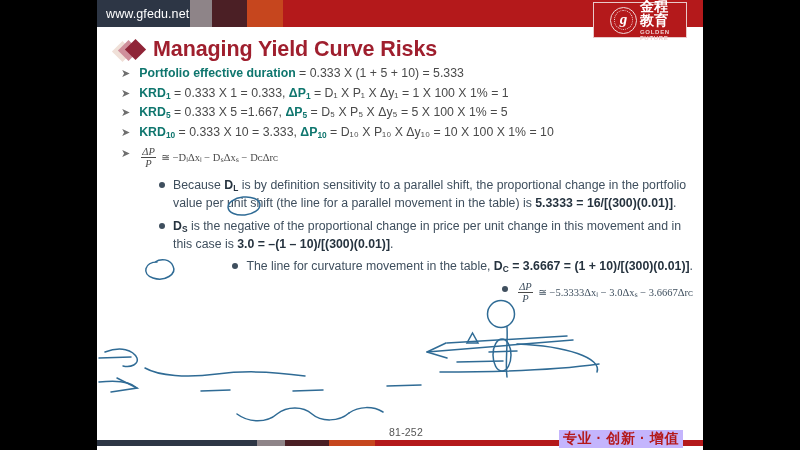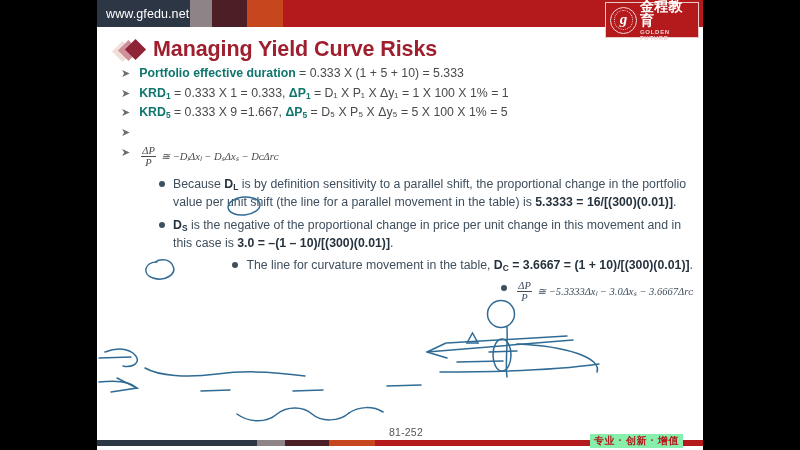--- a/index.html
+++ b/index.html
@@ -25,23 +25,23 @@
     display: flex; align-items: center; padding-left: 9px;
   }
   .url-text { color: #ffffff; font-size: 12.5px; letter-spacing: .1px; white-space: nowrap; }
   .seg-gray   { background: #8e8488; flex: 0 0 22px; }
   .seg-maroon { background: #4b1f25; flex: 0 0 35px; }
   .seg-orange { background: #c6461e; flex: 0 0 36px; }
   .seg-red    { background: #b4191b; flex: 1 1 auto; }
 
   
   .logo-box {
-    position: absolute; right: 4px; top: 2px; width: 94px; height: 36px;
+    position: absolute; right: 16px; top: 2px; width: 94px; height: 36px;
     background: #b4191b; border: 1px solid #e9c9c9;
-    display: flex; align-items: center; gap: 3px; padding: 2px 4px;
+    display: flex; align-items: center; gap: 3px; padding: 2px 16px;
   }
   .logo-seal {
     width: 27px; height: 27px; border-radius: 50%;
     background: #b4191b; border: 1.4px solid #f0d8d8;
     position: relative; flex: 0 0 27px;
   }
   .logo-seal::after {
     content: "g"; position: absolute; left: 0; right: 0; top: 50%;
     transform: translateY(-52%);
     text-align: center; color: #ffffff; font-size: 15px;
@@ -80,21 +80,21 @@
   .arrow-mark { color: #6f6f6f; font-size: 11px; flex: 0 0 9px; line-height: 1.3; }
   .arrow-line b { color: #0f766e; font-weight: bold; }
   sub { font-size: 8.4px; vertical-align: -2px; }
 
   
   .frac { display: inline-flex; flex-direction: column; vertical-align: middle;
           text-align: center; font-family: "Liberation Serif", serif;
           font-style: italic; font-size: 10.5px; line-height: 1.05; margin: 0 2px; }
   .frac .num { border-bottom: 1px solid #4a4a4a; padding: 0 1px; }
   .frac .den { padding: 0 1px; }
-  .mathtxt { font-family: "Liberation Serif", serif; font-style: italic; font-size: 10.5px; }
+  .mathtxt { font-family: "Liberation Serif", serif; font-size: 10.5px; }
 
   
   .bullet-line {
     display: flex; align-items: flex-start; gap: 8px;
     margin: 0 0 5px 34px; font-size: 12.3px; line-height: 1.42; color: #3f4f5e; justify-content: flex-end;
   }
   .dot {
     flex: 0 0 6px; width: 6px; height: 6px; border-radius: 50%;
     background: #3f4f5e; margin-top: 5px;
   }
@@ -112,22 +112,22 @@
   }
   .foot-bands { display: flex; height: 6px; width: 100%; position: absolute; bottom: 4px; }
   .fb { height: 100%; }
   .fb-navy   { background: #2d3645; flex: 0 0 160px; }
   .fb-gray   { background: #8e8488; flex: 0 0 28px; }
   .fb-maroon { background: #4b1f25; flex: 0 0 44px; }
   .fb-orange { background: #c6461e; flex: 0 0 46px; }
   .fb-red    { background: #b4191b; flex: 1 1 auto; }
   .tagline {
     position: absolute; right: 20px; bottom: 2px;
-    color: #b4191b; font-size: 10px; font-weight: bold; letter-spacing: .6px;
-    background: #86efac; padding: 0 4px;
+    color: #b4191b; font-size: 14px; font-weight: bold; letter-spacing: .6px;
+    background: #c4b5fd; padding: 0 4px;
   }
 </style>
 </head>
 <body>
 
 <div id="screen">
   <div id="slide">
 
     <div class="topbar">
       <div class="seg url-seg">
@@ -163,25 +163,26 @@
         <span><b>Portfolio effective duration</b><span> = 0.333 X (1 + 5 + 10) = 5.333</span></span>
       </div>
 
       <div class="arrow-line">
         <span class="arrow-mark">➤</span>
         <span><b>KRD</b><b><sub>1</sub></b><span> = 0.333 X 1 = 0.333, </span><b>ΔP</b><b><sub>1</sub></b><span> = D₁ X P₁ X Δy₁ = 1 X 100 X 1% = 1</span></span>
       </div>
 
       <div class="arrow-line">
         <span class="arrow-mark">➤</span>
-        <span><b>KRD</b><b><sub>5</sub></b><span> = 0.333 X 9 =1.667, </span><b>ΔP</b><b><sub>5</sub></b><span> = D₅ X P₅ X Δy₅ = 5 X 100 X 1% = 5</span></span>
-      </div>
-
-      <div class="arrow-line">
-        <span class="arrow-mark">➤</span>
+        <span><b>KRD</b><b><sub>5</sub></b><span> = 0.333 X 5 =1.667, </span><b>ΔP</b><b><sub>5</sub></b><span> = D₅ X P₅ X Δy₅ = 5 X 100 X 1% = 5</span></span>
+      </div>
+
+      <div class="arrow-line">
+        <span class="arrow-mark">➤</span>
+        <span><b>KRD</b><b><sub>10</sub></b><span> = 0.333 X 10 = 3.333, </span><b>ΔP</b><b><sub>10</sub></b><span> = D₁₀ X P₁₀ X Δy₁₀ = 10 X 100 X 1% = 10</span></span>
       </div>
 
       <div class="arrow-line" style="margin-top:6px;margin-bottom:8px;">
         <span class="arrow-mark">➤</span>
         <span>
           <span class="frac">
             <span class="num">ΔP</span>
             <span class="den">P</span>
           </span>
           <span class="mathtxt">≅ −DₗΔxₗ − DₛΔxₛ − DᴄΔrᴄ</span>

